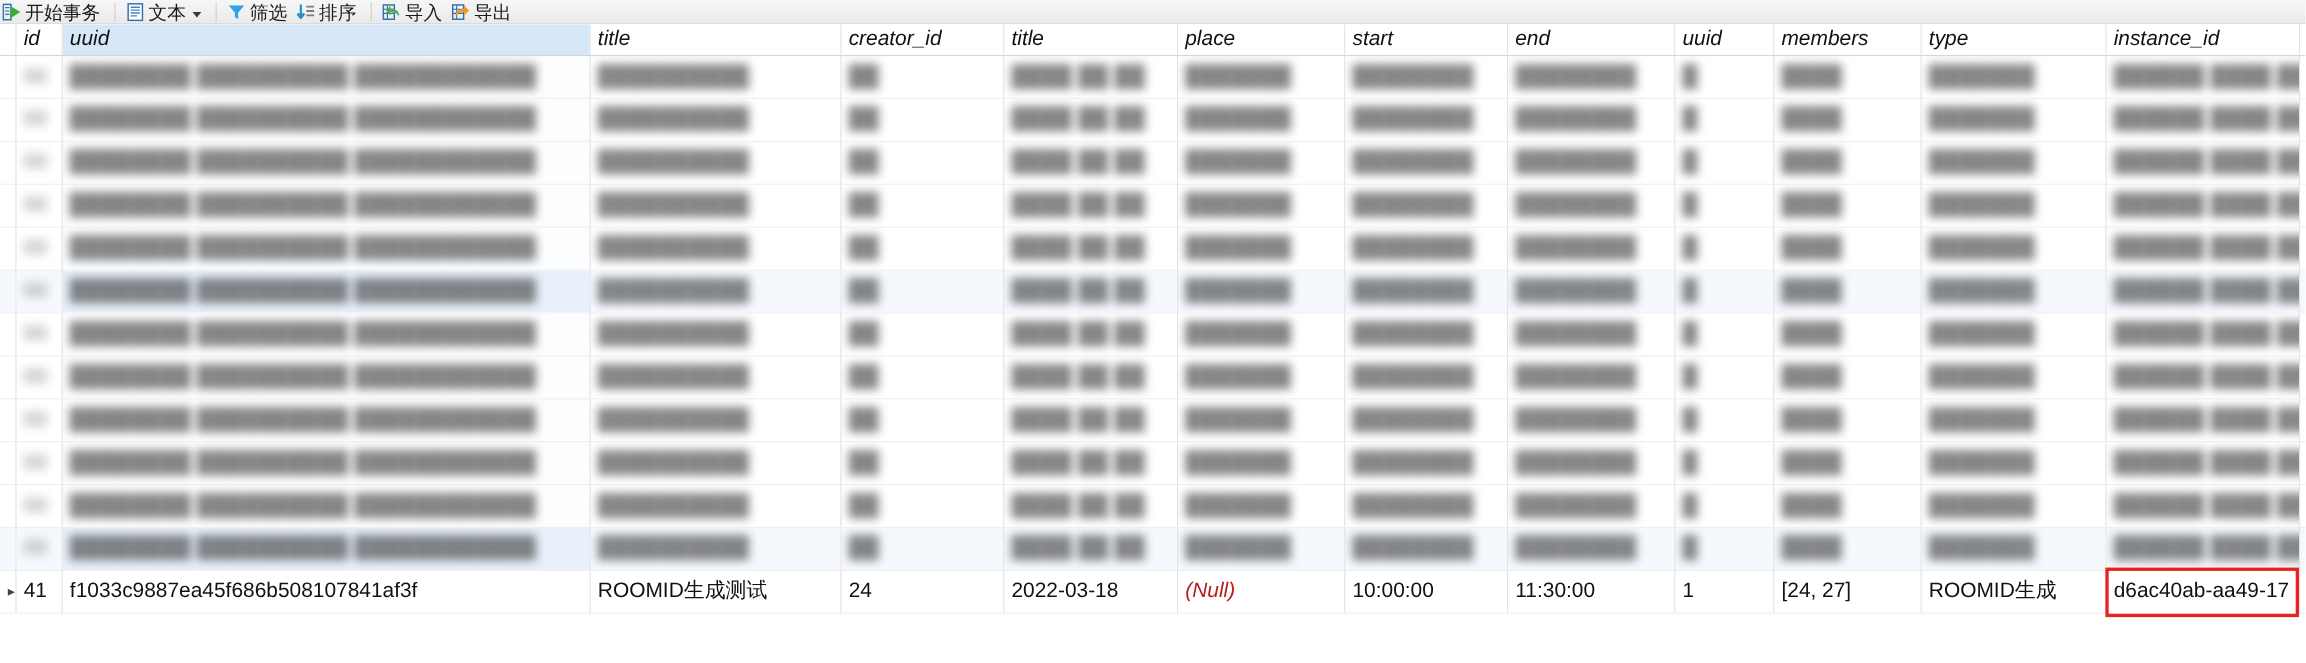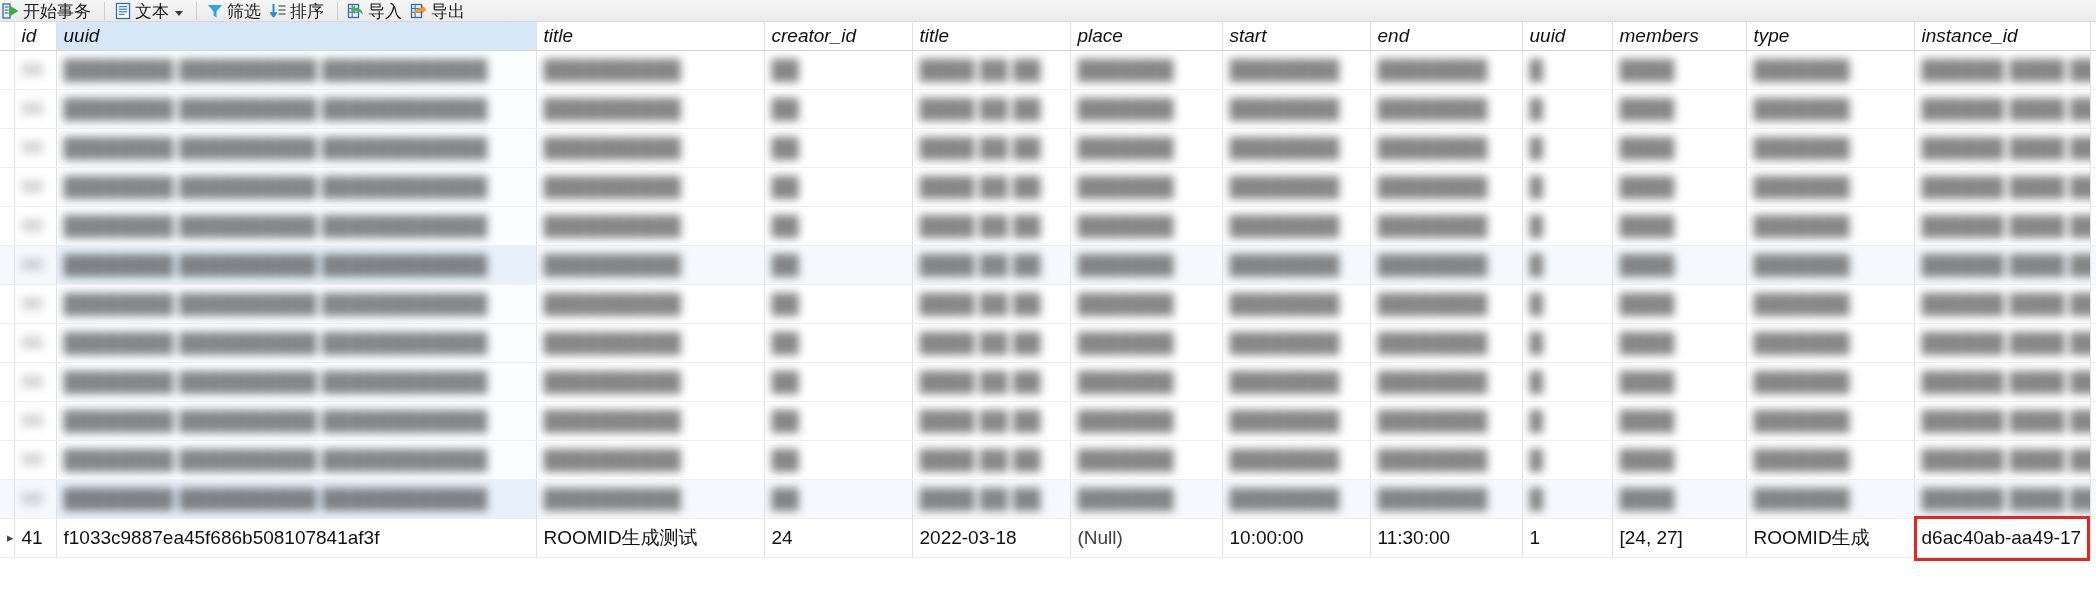--- a/index.html
+++ b/index.html
@@ -116,21 +116,21 @@
     width: 14px;
     min-width: 14px;
     background: #ffffff;
     border-right: 1px solid #dcdcdc;
     padding: 0;
   }
   thead th.rowhead { background: #ffffff; }
   tr.alt td { background: #f5f9fd; }
   tr.alt td.uuidcell { background: #e8f1fb; }
   td.uuidcell { background: #fbfdff; margin-top: 20px; }
-  .nullv { color: #404040; }
+  .nullv { color: #b91c1c; font-style: italic; }
 
   
   .blurred {
     filter: blur(4.2px);
     opacity: .62;
     color: #3a3a3a;
     letter-spacing: .3px;
   }
 
   

